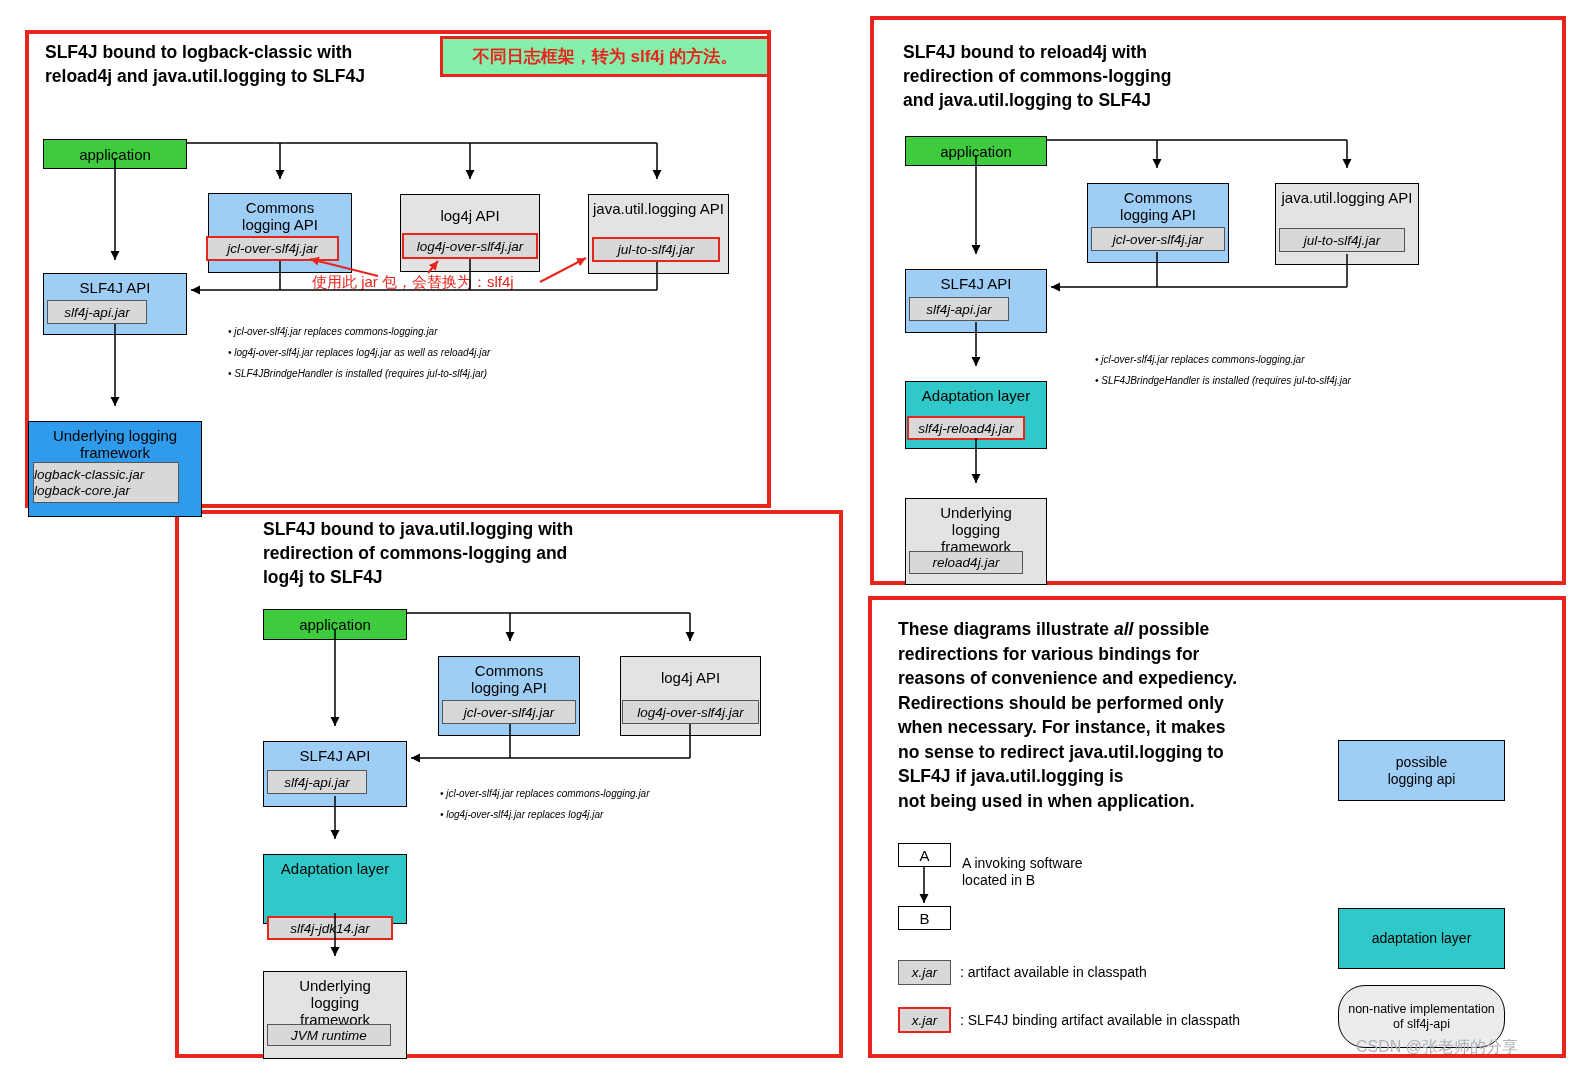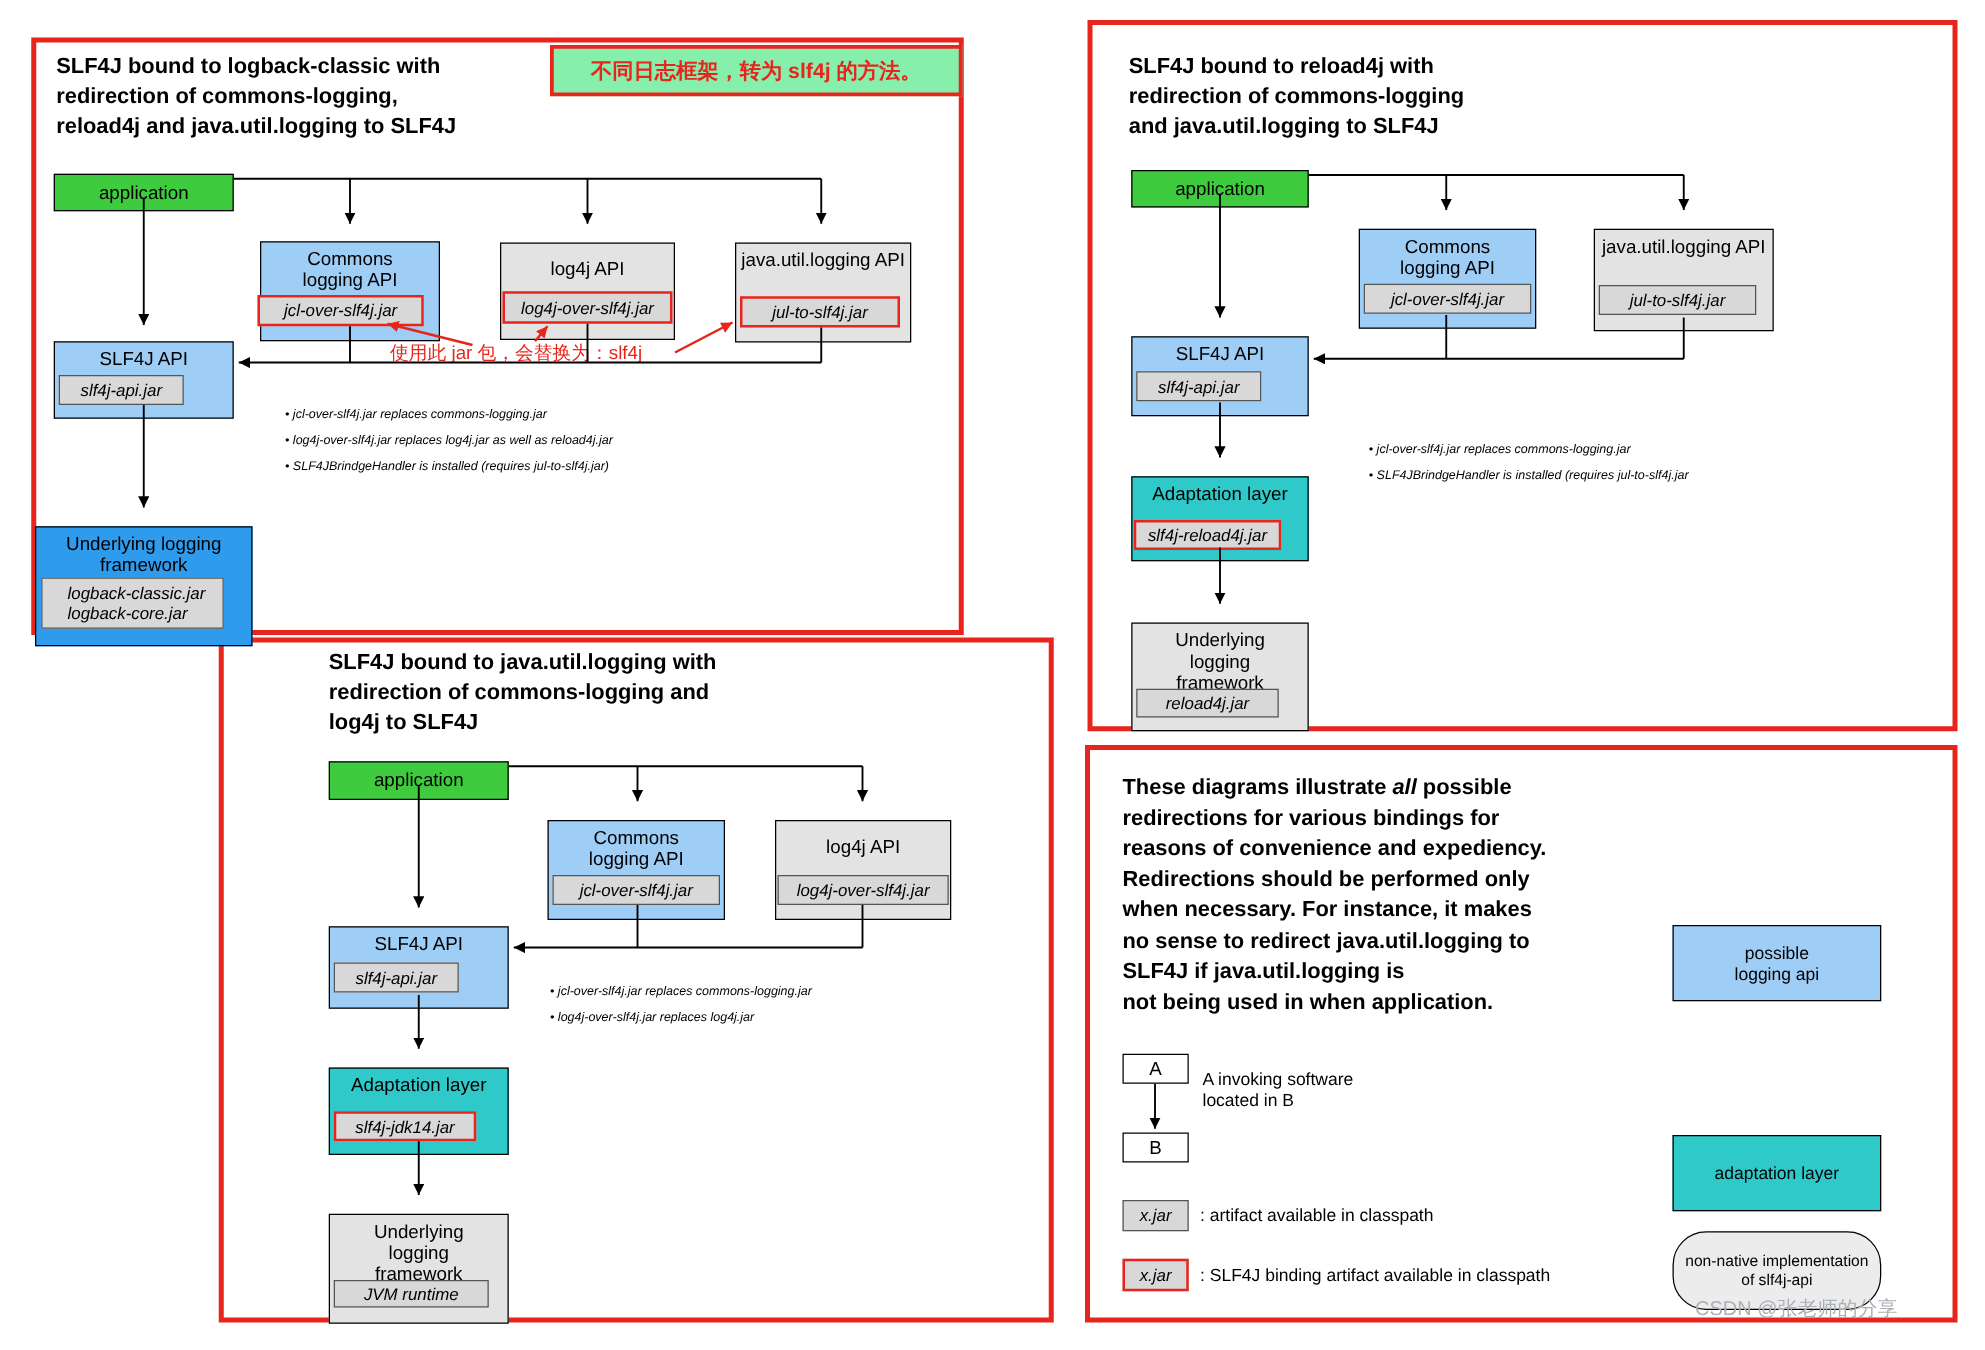--- a/index.html
+++ b/index.html
@@ -17,21 +17,21 @@
   .lightblue { background:var(--lightblue,#9ecdf5); }
   .grayb { background:var(--graybox,#e3e3e3); }
   .blueb { background:var(--blue,#2f9bed); }
   .tealb { background:var(--teal,#30c9c9); }
   .ltgray { background:#ececec; }
 
   .jar { position:absolute; background:var(--jarbg,#d8d8d8); border:1px solid #555;
          font-style:italic; font-size:13.5px; display:flex; align-items:center; justify-content:center;
          white-space:nowrap; }
   .jar.redbrd { border:2px solid var(--red,#ed1c1c); }
-  .jar.twoline { flex-direction:column; align-items:flex-start; padding-left:20px; line-height:16px; }
+  .jar.twoline { flex-direction:column; align-items:flex-start; padding-left:0; line-height:16px; }
 
   .w90 { max-width:92px; }
   .w130 { max-width:132px; }
   .w80 { max-width:82px; }
 
   .bullets { position:absolute; font-style:italic; font-size:10px; line-height:21px; white-space:nowrap; }
   .rednote { position:absolute; color:var(--red,#e8251c); font-size:15px; white-space:nowrap; }
   .annotation { position:absolute; border:3px solid var(--red,#ed1c1c); color:var(--red,#e8251c);
                 font-weight:bold; font-size:17px; display:flex; align-items:center; justify-content:center;
                 background:#86efac; white-space:nowrap; }
@@ -111,21 +111,20 @@
       <path d="M335,796 V839" marker-end="url(#ah)"></path>
       <path d="M335,913 V956" marker-end="url(#ah)"></path>
     </g>
     <g stroke="#000" stroke-width="1.5" fill="none">
       <path d="M924,867 V903" marker-end="url(#ah)"></path>
     </g>
   </svg>
 
   <div class="ptitle" style="left:45px;top:40px">
     <div>SLF4J bound to logback-classic with</div>
-    <div>redirection of commons-logging,</div>
     <div>reload4j and java.util.logging to SLF4J</div>
   </div>
   <div class="annotation" style="left:440px;top:36px;width:330px;height:41px">不同日志框架，转为 slf4j 的方法。</div>
 
   <div class="box green flexc" style="left:43px;top:128px;width:144px;height:30px">application</div>
 
   <div class="box lightblue" style="left:208px;top:182px;width:144px;height:80px">
     <div class="bt w90">Commons logging API</div>
   </div>
   <div class="jar redbrd" style="left:206px;top:236px;width:133px;height:25px">jcl-over-slf4j.jar</div>
@@ -223,21 +222,21 @@
   <div class="jar" style="left:267px;top:770px;width:100px;height:24px">slf4j-api.jar</div>
 
   <div class="bullets" style="left:440px;top:783px">
     <div>• jcl-over-slf4j.jar replaces commons-logging.jar</div>
     <div>• log4j-over-slf4j.jar replaces log4j.jar</div>
   </div>
 
   <div class="box tealb" style="left:263px;top:843px;width:144px;height:70px">
     <div class="bt">Adaptation layer</div>
   </div>
-  <div class="jar redbrd" style="left:267px;top:889px;width:114px;height:24px">slf4j-jdk14.jar</div>
+  <div class="jar redbrd" style="left:267px;top:916px;width:126px;height:24px">slf4j-jdk14.jar</div>
 
   <div class="box grayb" style="left:263px;top:960px;width:144px;height:88px">
     <div class="bt w80">Underlying logging framework</div>
   </div>
   <div class="jar" style="left:267px;top:1024px;width:124px;height:22px">JVM runtime</div>
 
   <div class="para" style="left:898px;top:617px;width:444px">
     <div>
       <span>These diagrams illustrate </span><span class="ital">all</span><span> possible</span>
     </div>

